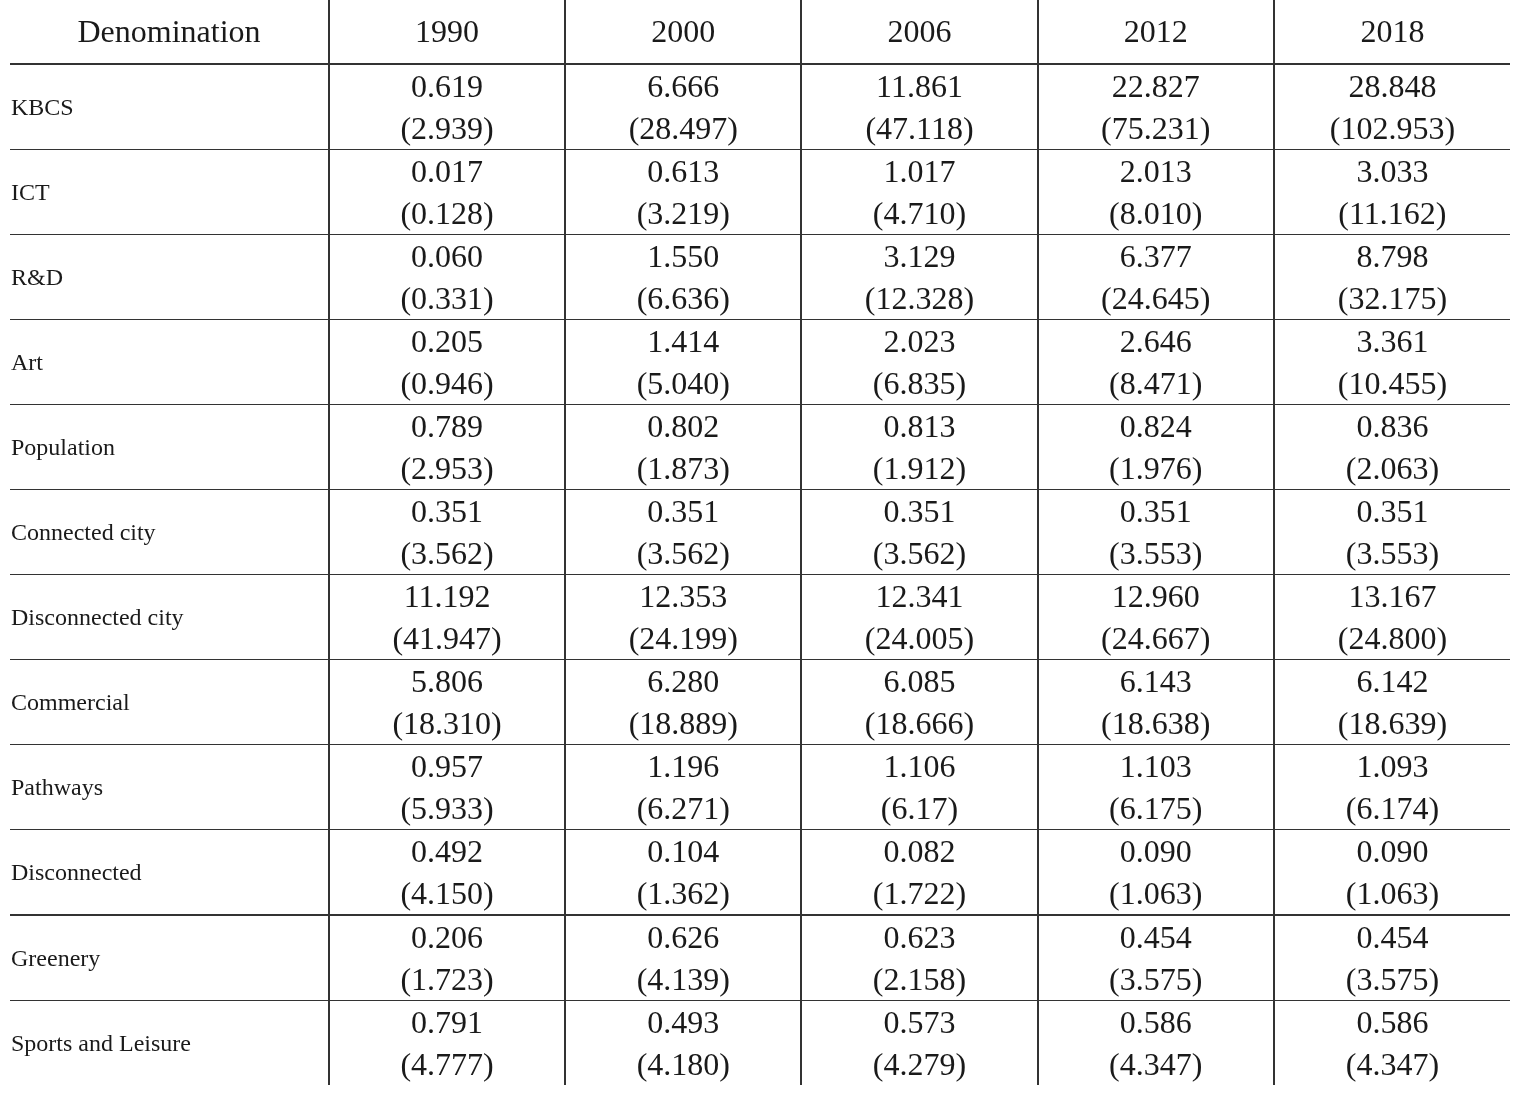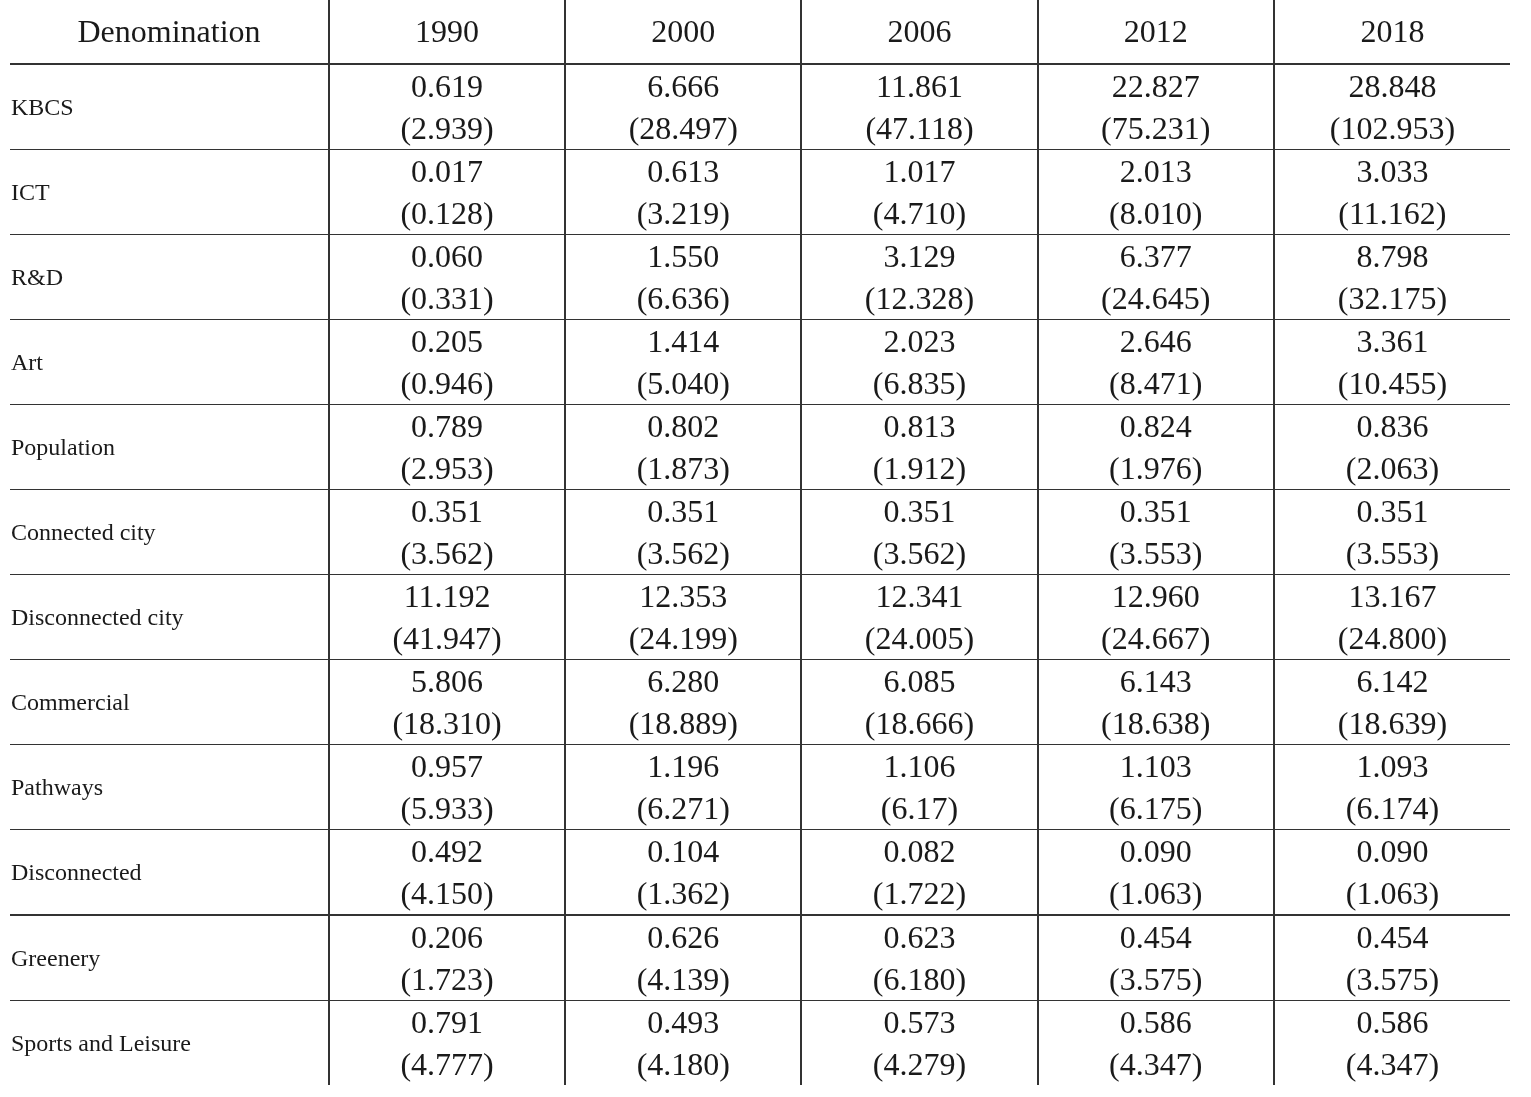--- a/index.html
+++ b/index.html
@@ -278,21 +278,21 @@
         <td>
           <span class="mean">0.206</span>
           <span class="sd">(1.723)</span>
         </td>
         <td>
           <span class="mean">0.626</span>
           <span class="sd">(4.139)</span>
         </td>
         <td>
           <span class="mean">0.623</span>
-          <span class="sd">(6.180)</span>
+          <span class="sd">(2.158)</span>
         </td>
         <td>
           <span class="mean">0.454</span>
           <span class="sd">(3.575)</span>
         </td>
         <td>
           <span class="mean">0.454</span>
           <span class="sd">(3.575)</span>
         </td>
       </tr>

